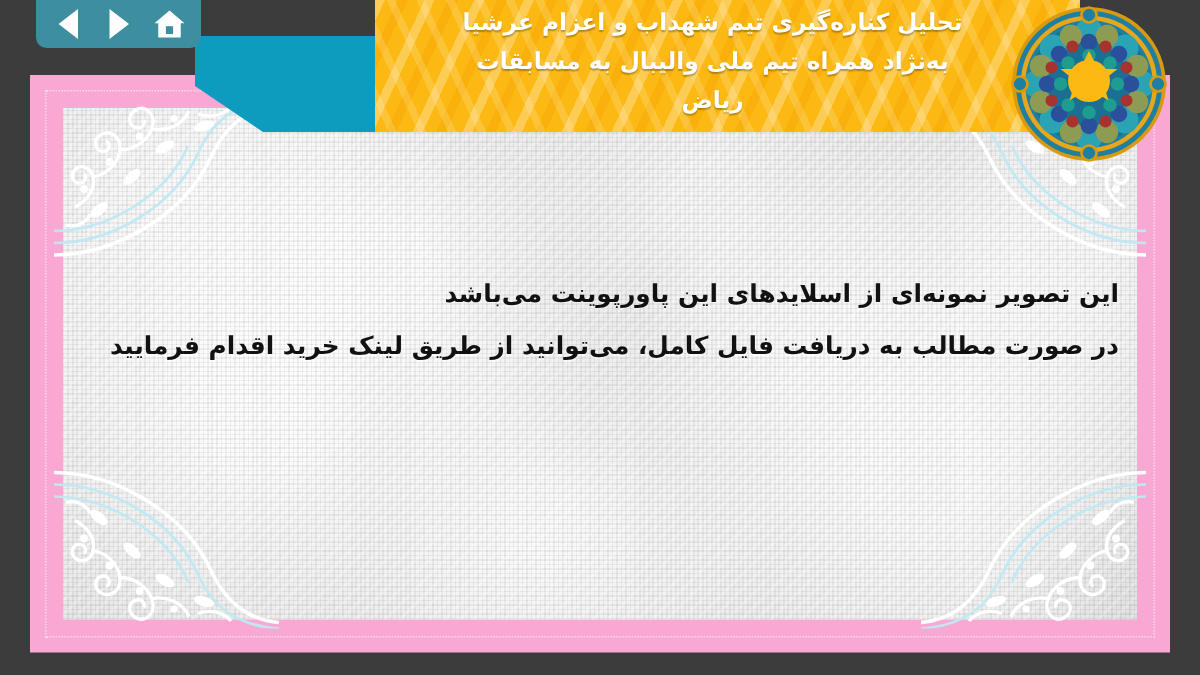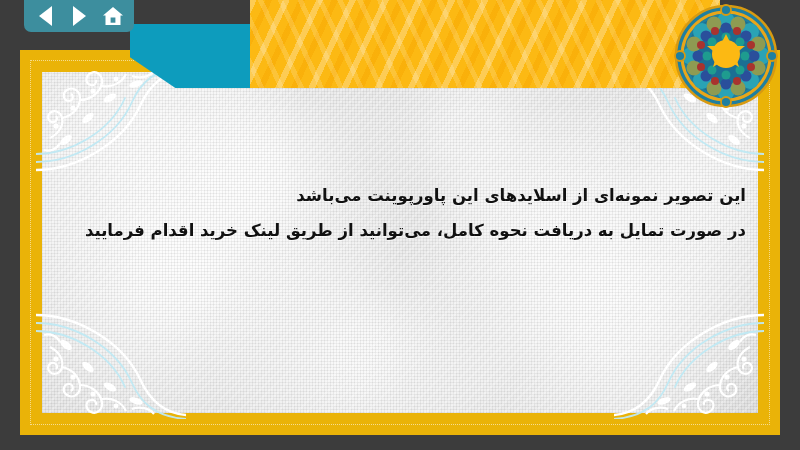--- a/index.html
+++ b/index.html
@@ -27,21 +27,21 @@
   }
   .tri-left{width:0;height:0;border-top:10px solid transparent;border-bottom:10px solid transparent;border-right:13px solid #ffffff;}
   .tri-right{width:0;height:0;border-top:10px solid transparent;border-bottom:10px solid transparent;border-left:13px solid #ffffff;}
   .home-ico{position:relative;width:22px;height:20px;}
   .home-ico svg{display:block;}
 
   
   .slide{
     position:absolute;left:20px;top:50px;width:760px;height:385px;
     overflow:hidden;
-    background:#eab308;
+    background:#f9a8d4;
     z-index:5;
   }
   
   .slide::after{
     content:"";position:absolute;left:10px;top:10px;right:10px;bottom:10px;
     border:1px dotted rgba(255,255,255,.55);
     pointer-events:none;z-index:3;
   }
 
   
@@ -275,30 +275,35 @@
           <ellipse cx="30" cy="74" rx="7" ry="3.4" transform="rotate(-38 30 74)"></ellipse>
           <ellipse cx="52" cy="52" rx="7" ry="3.4" transform="rotate(-42 52 52)"></ellipse>
           <ellipse cx="74" cy="32" rx="7" ry="3.4" transform="rotate(-30 74 32)"></ellipse>
           <ellipse cx="100" cy="18" rx="7" ry="3.2" transform="rotate(-18 100 18)"></ellipse>
         </g>
       </svg>
     </div>
 
     <div class="body-text">
       <span class="ln">این تصویر نمونه‌ای از اسلایدهای این پاورپوینت می‌باشد</span>
-      <span class="ln">در صورت تمایل به دریافت نحوه کامل، می‌توانید از طریق لینک خرید اقدام فرمایید</span>
+      <span class="ln">در صورت مطالب به دریافت فایل کامل، می‌توانید از طریق لینک خرید اقدام فرمایید</span>
     </div>
   </div>
 
   <div class="titleband">
     <div class="band-dark"></div>
     <div class="band-wedge"></div>
     <div class="band-yellow"></div>
   </div>
 
+  <div class="title-text">
+    <span class="tln">تحلیل کناره‌گیری تیم شهداب و اعزام عرشیا</span>
+    <span class="tln">به‌نژاد همراه تیم ملی والیبال به مسابقات</span>
+    <span class="tln">ریاض</span>
+  </div>
 
   <div class="medallion">
     <svg width="104" height="104" viewBox="0 0 104 104" aria-hidden="true">
       <circle cx="52" cy="52" r="50" fill="#1f7fa0"></circle>
       <circle cx="52" cy="52" r="50" fill="none" stroke="#d79a11" stroke-width="2.5"></circle>
       <circle cx="52" cy="52" r="44" fill="none" stroke="#e8a61a" stroke-width="3"></circle>
       <circle cx="52" cy="52" r="40" fill="#1b6f93"></circle>
       <g>
         <g fill="#2aa3b5">
           <circle cx="52" cy="17" r="9"></circle>

